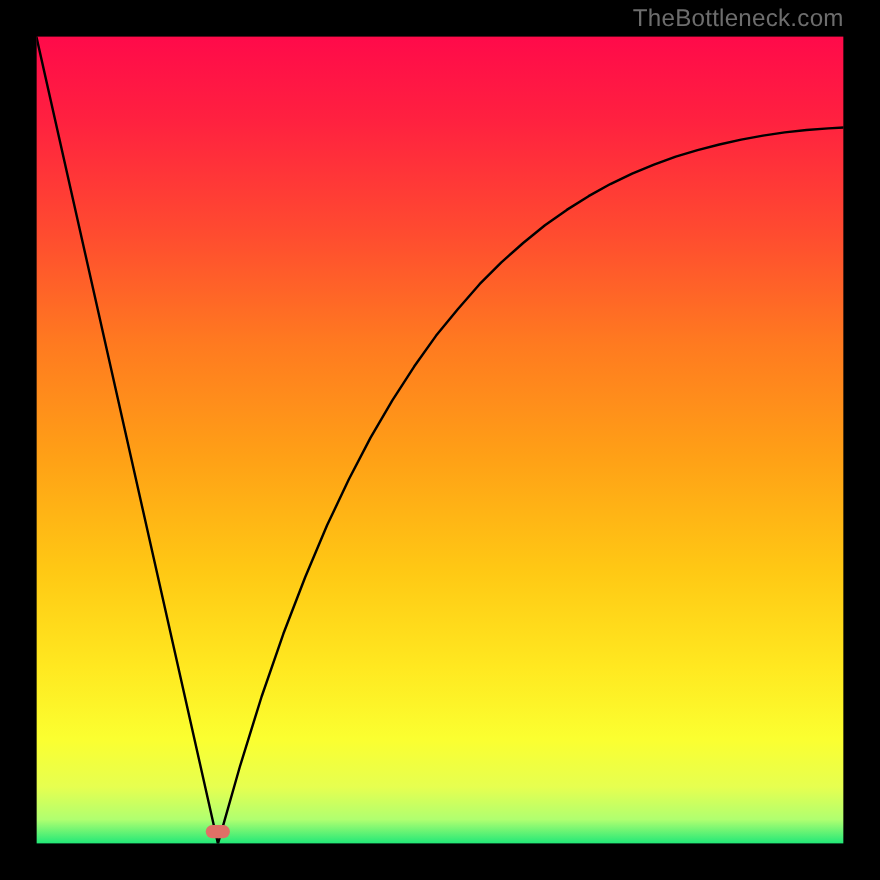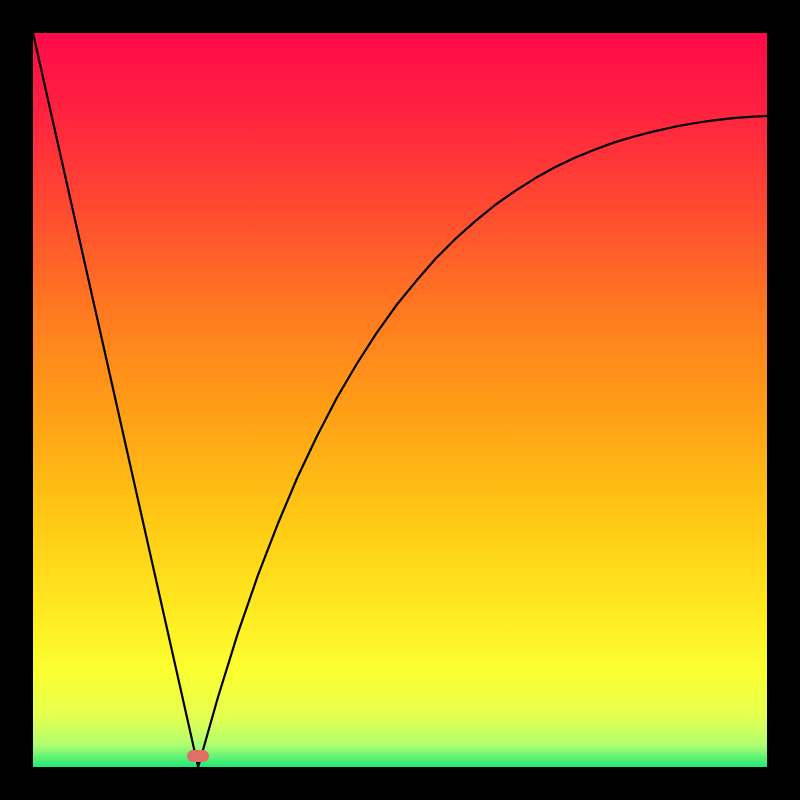--- a/index.html
+++ b/index.html
@@ -78,13 +78,14 @@
       <rect x="0" y="0" width="734" height="734" fill="url(#bg-grad)"></rect>
     </svg>
 
     <svg class="curve-svg" viewBox="0 0 734 734" preserveAspectRatio="none">
       <path id="curve-path" d="M0.00 0.00 L165.15 734.00 L165.15 734.00 L184.97 664.27 L204.79 600.41 L224.60 543.16 L244.42 491.78 L264.24 444.80 L284.06 402.97 L303.88 364.80 L323.69 331.03 L343.51 300.21 L363.33 272.31 L383.15 248.09 L402.97 225.34 L422.78 205.52 L442.60 187.90 L462.42 171.76 L482.24 157.81 L502.06 145.33 L521.87 134.32 L541.69 124.78 L561.51 116.71 L581.33 109.37 L601.15 103.49 L620.96 98.36 L640.78 93.95 L660.60 90.28 L680.42 87.35 L700.24 85.14 L720.05 83.68 L734.00 82.94 " stroke="#000" stroke-width="2.2" fill="none" stroke-linejoin="round" stroke-linecap="round"></path>
     </svg>
 
     <div id="min-marker" class="marker" style="left: 165.15px; top: 722.99px; background: rgb(224, 112, 102);"></div>
   </div>
 
+  <div class="watermark">TheBottleneck.com</div>
 </div>
 
 </body></html>

